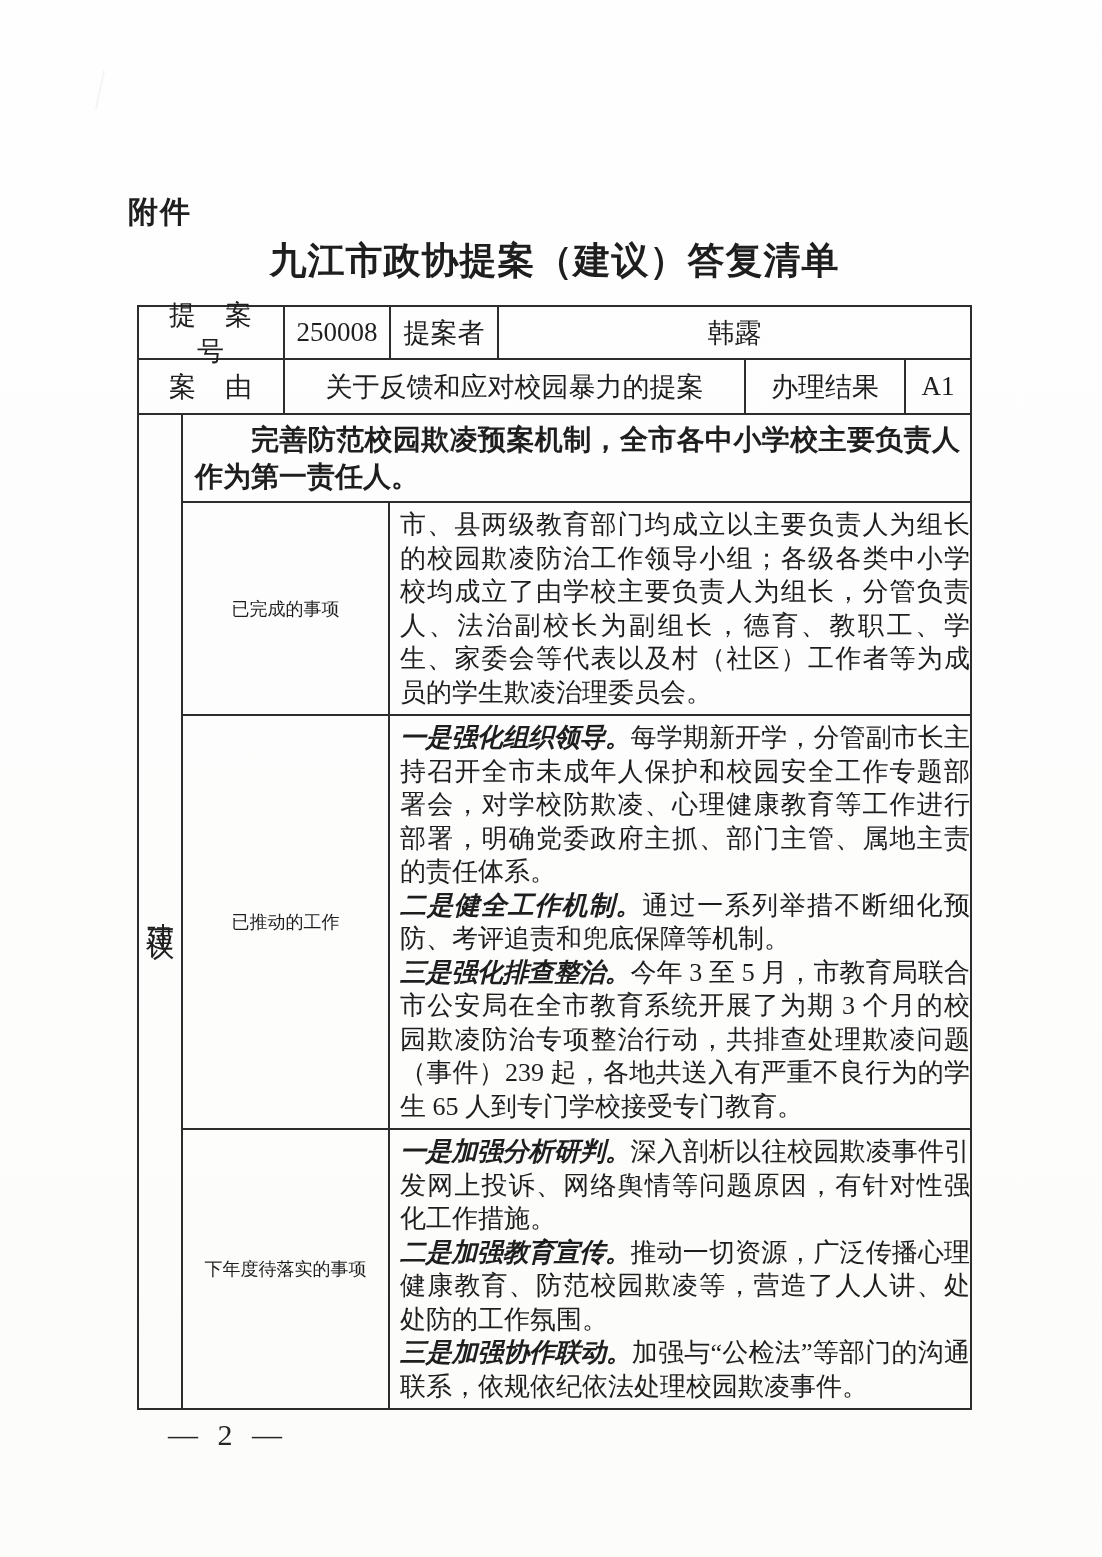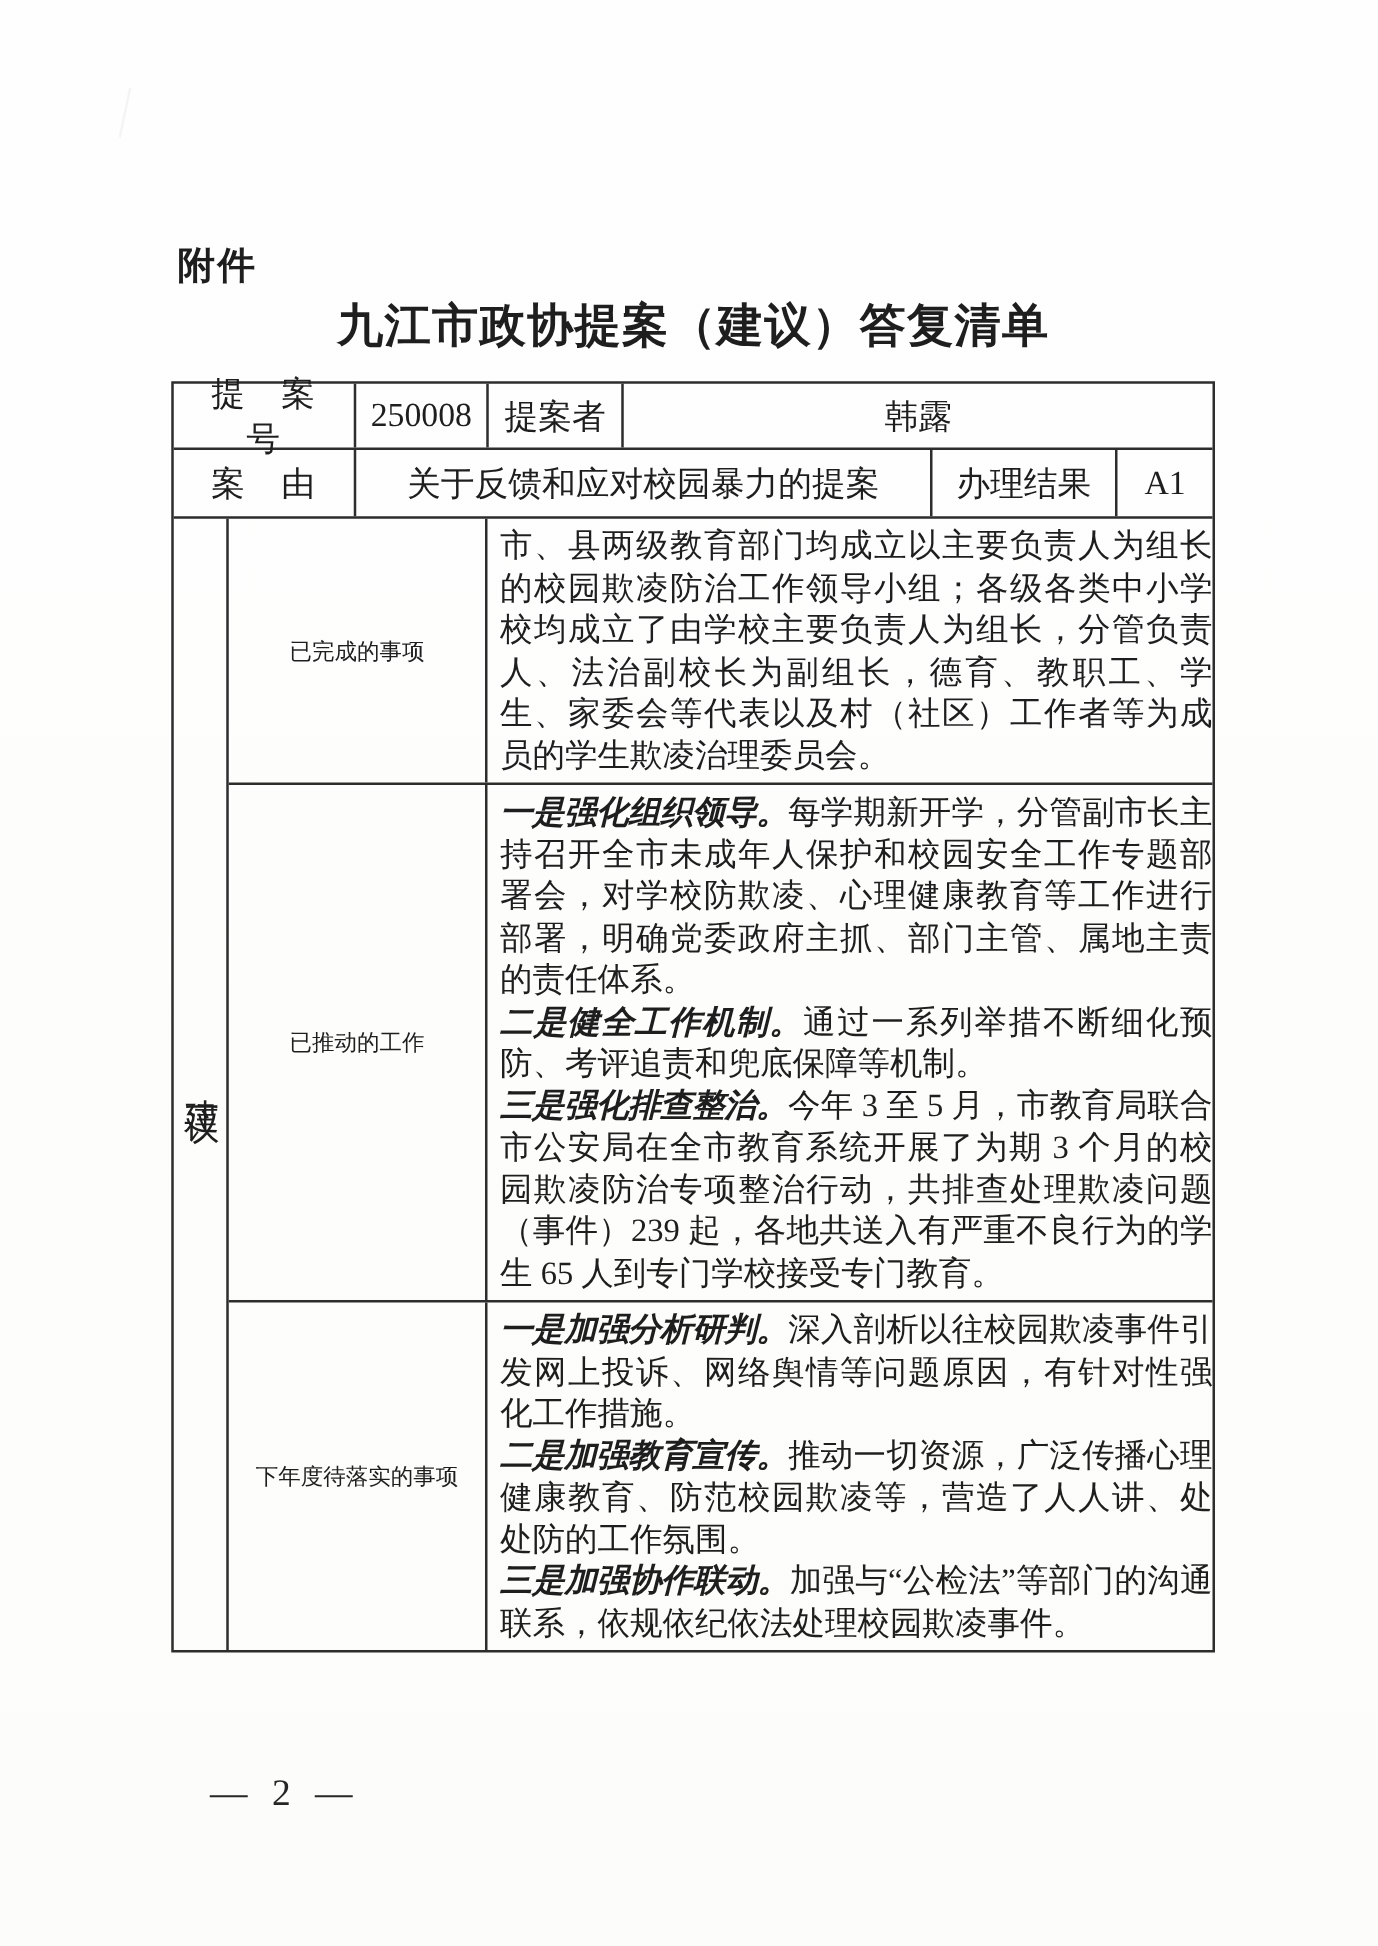--- a/index.html
+++ b/index.html
@@ -9,21 +9,21 @@
     position: relative;
     font-family: "Liberation Serif", "DejaVu Serif", serif;
     color: #1e1e1e;
     overflow: hidden;
   }
   .page {
     position: absolute; inset: 0;
     background: linear-gradient(180deg, #fefefe 0%, #fcfcfb 100%);
   }
   .attachment {
-    position: absolute; left: 142px; top: 192px;
+    position: absolute; left: 128px; top: 192px;
     font-family: "Liberation Sans", "DejaVu Sans", sans-serif;
     font-size: 30px; font-weight: 600; letter-spacing: 2px;
   }
   .doc-title {
     position: absolute; left: 137px; top: 236px; width: 835px;
     text-align: center;
     font-size: 37px; font-weight: 700; letter-spacing: 1px;
   }
   .sheet {
     position: absolute; left: 137px; top: 305px; width: 835px;
@@ -38,21 +38,21 @@
     font-size: 27px; text-align: center;
     padding: 4px 6px;
   }
   .cell:last-child { border-right: none; }
   .row-head { height: 53px; }
   .row-cause { height: 55px; justify-content: center; }
   .w-c1 { width: 146px; letter-spacing: 1px; }
   .row-head .w-c2 { width: 106px; }
   .row-head .w-c3 { width: 108px; }
   .row-cause .w-c2 { width: 461px; }
-  .row-cause .w-c3 { width: 148px; }
+  .row-cause .w-c3 { width: 160px; }
   .flex-rest { flex: 1 1 auto; }
   .body-wrap { display: flex; flex: 1; }
   .suggestion-col {
     width: 44px;
     border-right: 2px solid #2d2d2d;
     display: flex; align-items: center; justify-content: center;
   }
   .suggestion-text {
     writing-mode: vertical-rl; text-orientation: upright;
     font-size: 28px; letter-spacing: 8px; font-weight: 500;
@@ -128,20 +128,21 @@
       <div class="cell w-c2">关于反馈和应对校园暴力的提案</div>
       <div class="cell w-c3">办理结果</div>
       <div class="cell flex-rest">A1</div>
     </div>
 
     <div class="body-wrap">
       <div class="suggestion-col">
         <div class="suggestion-text">建议一</div>
       </div>
       <div class="body-right">
+        <div class="summary-row">完善防范校园欺凌预案机制，全市各中小学校主要负责人作为第一责任人。</div>
         <div id="body-rows">
   <div class="content-row row-h-done">
     <div class="label-cell">已完成的事项</div>
     <div class="content-cell">
                 <p>市、县两级教育部门均成立以主要负责人为组长的校园欺凌防治工作领导小组；各级各类中小学校均成立了由学校主要负责人为组长，分管负责人、法治副校长为副组长，德育、教职工、学生、家委会等代表以及村（社区）工作者等为成员的学生欺凌治理委员会。</p>
               </div>
   </div>
 
   <div class="content-row row-h-push">
     <div class="label-cell">已推动的工作</div>

